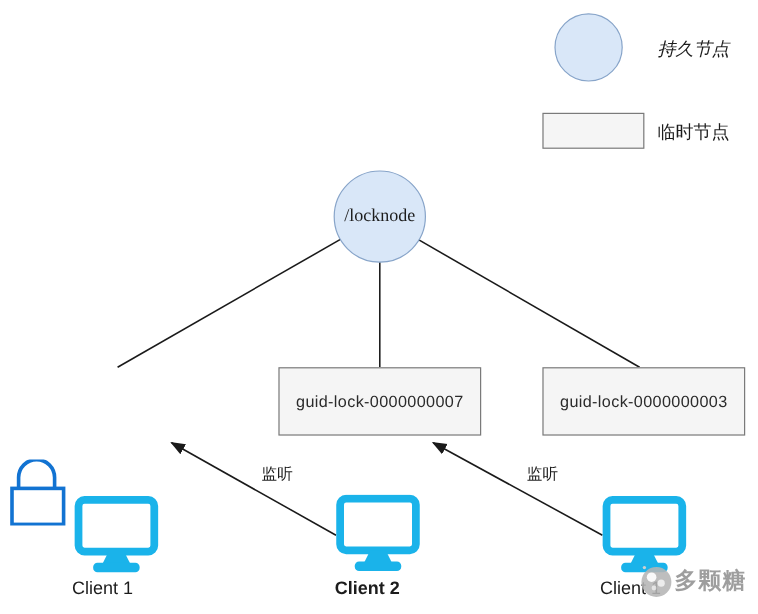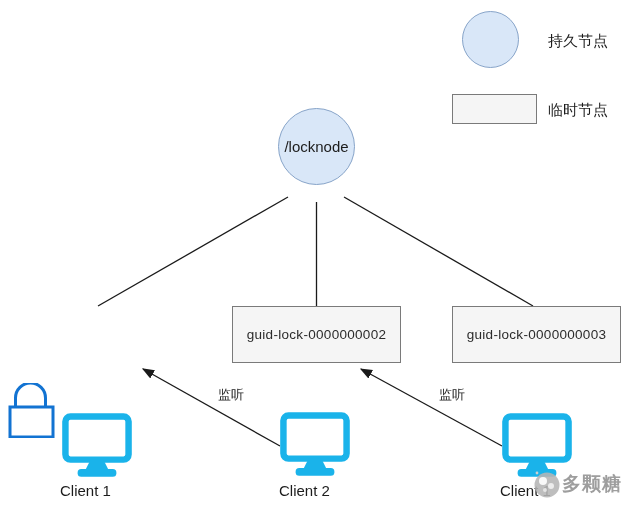--- a/index.html
+++ b/index.html
@@ -46,27 +46,27 @@
       </marker>
     </defs>
     <line x1="288" y1="197" x2="98" y2="306" stroke="var(--edge)" stroke-width="1.3"></line>
     <line x1="316.5" y1="202" x2="316.5" y2="306" stroke="var(--edge)" stroke-width="1.3"></line>
     <line x1="344" y1="197" x2="533" y2="306" stroke="var(--edge)" stroke-width="1.3"></line>
     <line x1="280" y1="446" x2="143" y2="369" stroke="var(--edge)" stroke-width="1.3" marker-end="url(#arrowhead)"></line>
     <line x1="502" y1="446" x2="361" y2="369" stroke="var(--edge)" stroke-width="1.3" marker-end="url(#arrowhead)"></line>
   </svg>
 
   <div class="abs circle-node" style="left:462px;top:11px;width:57px;height:57px;"></div>
-  <div class="abs legend-label" style="left:548px;top:32px;">持久节点</div>
+  <div class="abs legend-label" style="left:548px;top:32px;font-style:italic;">持久节点</div>
   <div class="abs rect-node" style="left:452px;top:94px;width:85px;height:30px;"></div>
   <div class="abs legend-label" style="left:548px;top:101px;">临时节点</div>
 
-  <div class="abs circle-node" style="left:278px;top:108px;width:77px;height:77px;">/locknode</div>
+  <div class="abs circle-node" style="left:278px;top:142px;width:77px;height:77px;font-family:Liberation Serif, serif;">/locknode</div>
 
-  <div class="abs rect-node" style="left:232px;top:306px;width:169px;height:57px;">guid-lock-0000000002</div>
+  <div class="abs rect-node" style="left:232px;top:306px;width:169px;height:57px;">guid-lock-0000000007</div>
   <div class="abs rect-node" style="left:452px;top:306px;width:169px;height:57px;text-align:right;">guid-lock-0000000003</div>
 
   <div class="abs watch-label" style="left:205px;top:386px;width:52px;">监听</div>
   <div class="abs watch-label" style="left:426px;top:386px;width:52px;">监听</div>
 
   <svg class="abs" style="left:8px;top:383px;" width="47" height="55" viewBox="0 0 47 55">
     <path d="M7.5 24 V15 a15 15 0 0 1 30 0 V24" fill="none" stroke="var(--lock)" stroke-width="3"></path>
     <rect x="2" y="24" width="43" height="30" fill="#ffffff" stroke="var(--lock)" stroke-width="3"></rect>
   </svg>
 
@@ -80,21 +80,21 @@
     <polygon points="41,65 59,65 66,79 34,79" fill="var(--monitor)"></polygon>
     <rect x="23" y="78" width="54" height="11" rx="5" fill="var(--monitor)"></rect>
   </svg>
   <svg class="abs" style="left:501px;top:413px;" width="72" height="66" viewBox="0 0 100 92">
     <rect x="6" y="5" width="88" height="60" rx="7" fill="#ffffff" stroke="var(--monitor)" stroke-width="9"></rect>
     <polygon points="41,65 59,65 66,79 34,79" fill="var(--monitor)"></polygon>
     <rect x="23" y="78" width="54" height="11" rx="5" fill="var(--monitor)"></rect>
   </svg>
 
   <div class="abs client-label" style="left:60px;top:482px;width:74px;">Client 1</div>
-  <div class="abs client-label" style="left:279px;top:482px;width:74px;">Client 2</div>
+  <div class="abs client-label" style="left:279px;top:482px;width:74px;font-weight:bold;">Client 2</div>
   <div class="abs client-label" style="left:500px;top:482px;width:74px;">Client 1</div>
 
   <svg class="abs" style="left:533px;top:470px;" width="28" height="28" viewBox="0 0 28 28">
     <circle cx="14" cy="15" r="12.5" fill="#b5b5b5" opacity="0.88"></circle>
     <circle cx="10" cy="11" r="4" fill="#ffffff" opacity="0.9"></circle>
     <circle cx="18" cy="16" r="3" fill="#ffffff" opacity="0.7"></circle>
     <circle cx="12" cy="20" r="2" fill="#ffffff" opacity="0.6"></circle>
     <circle cx="4" cy="3" r="1.4" fill="#cfcfcf"></circle>
   </svg>
   <div class="abs watermark-text" style="left:562px;top:471px;">多颗糖</div>

